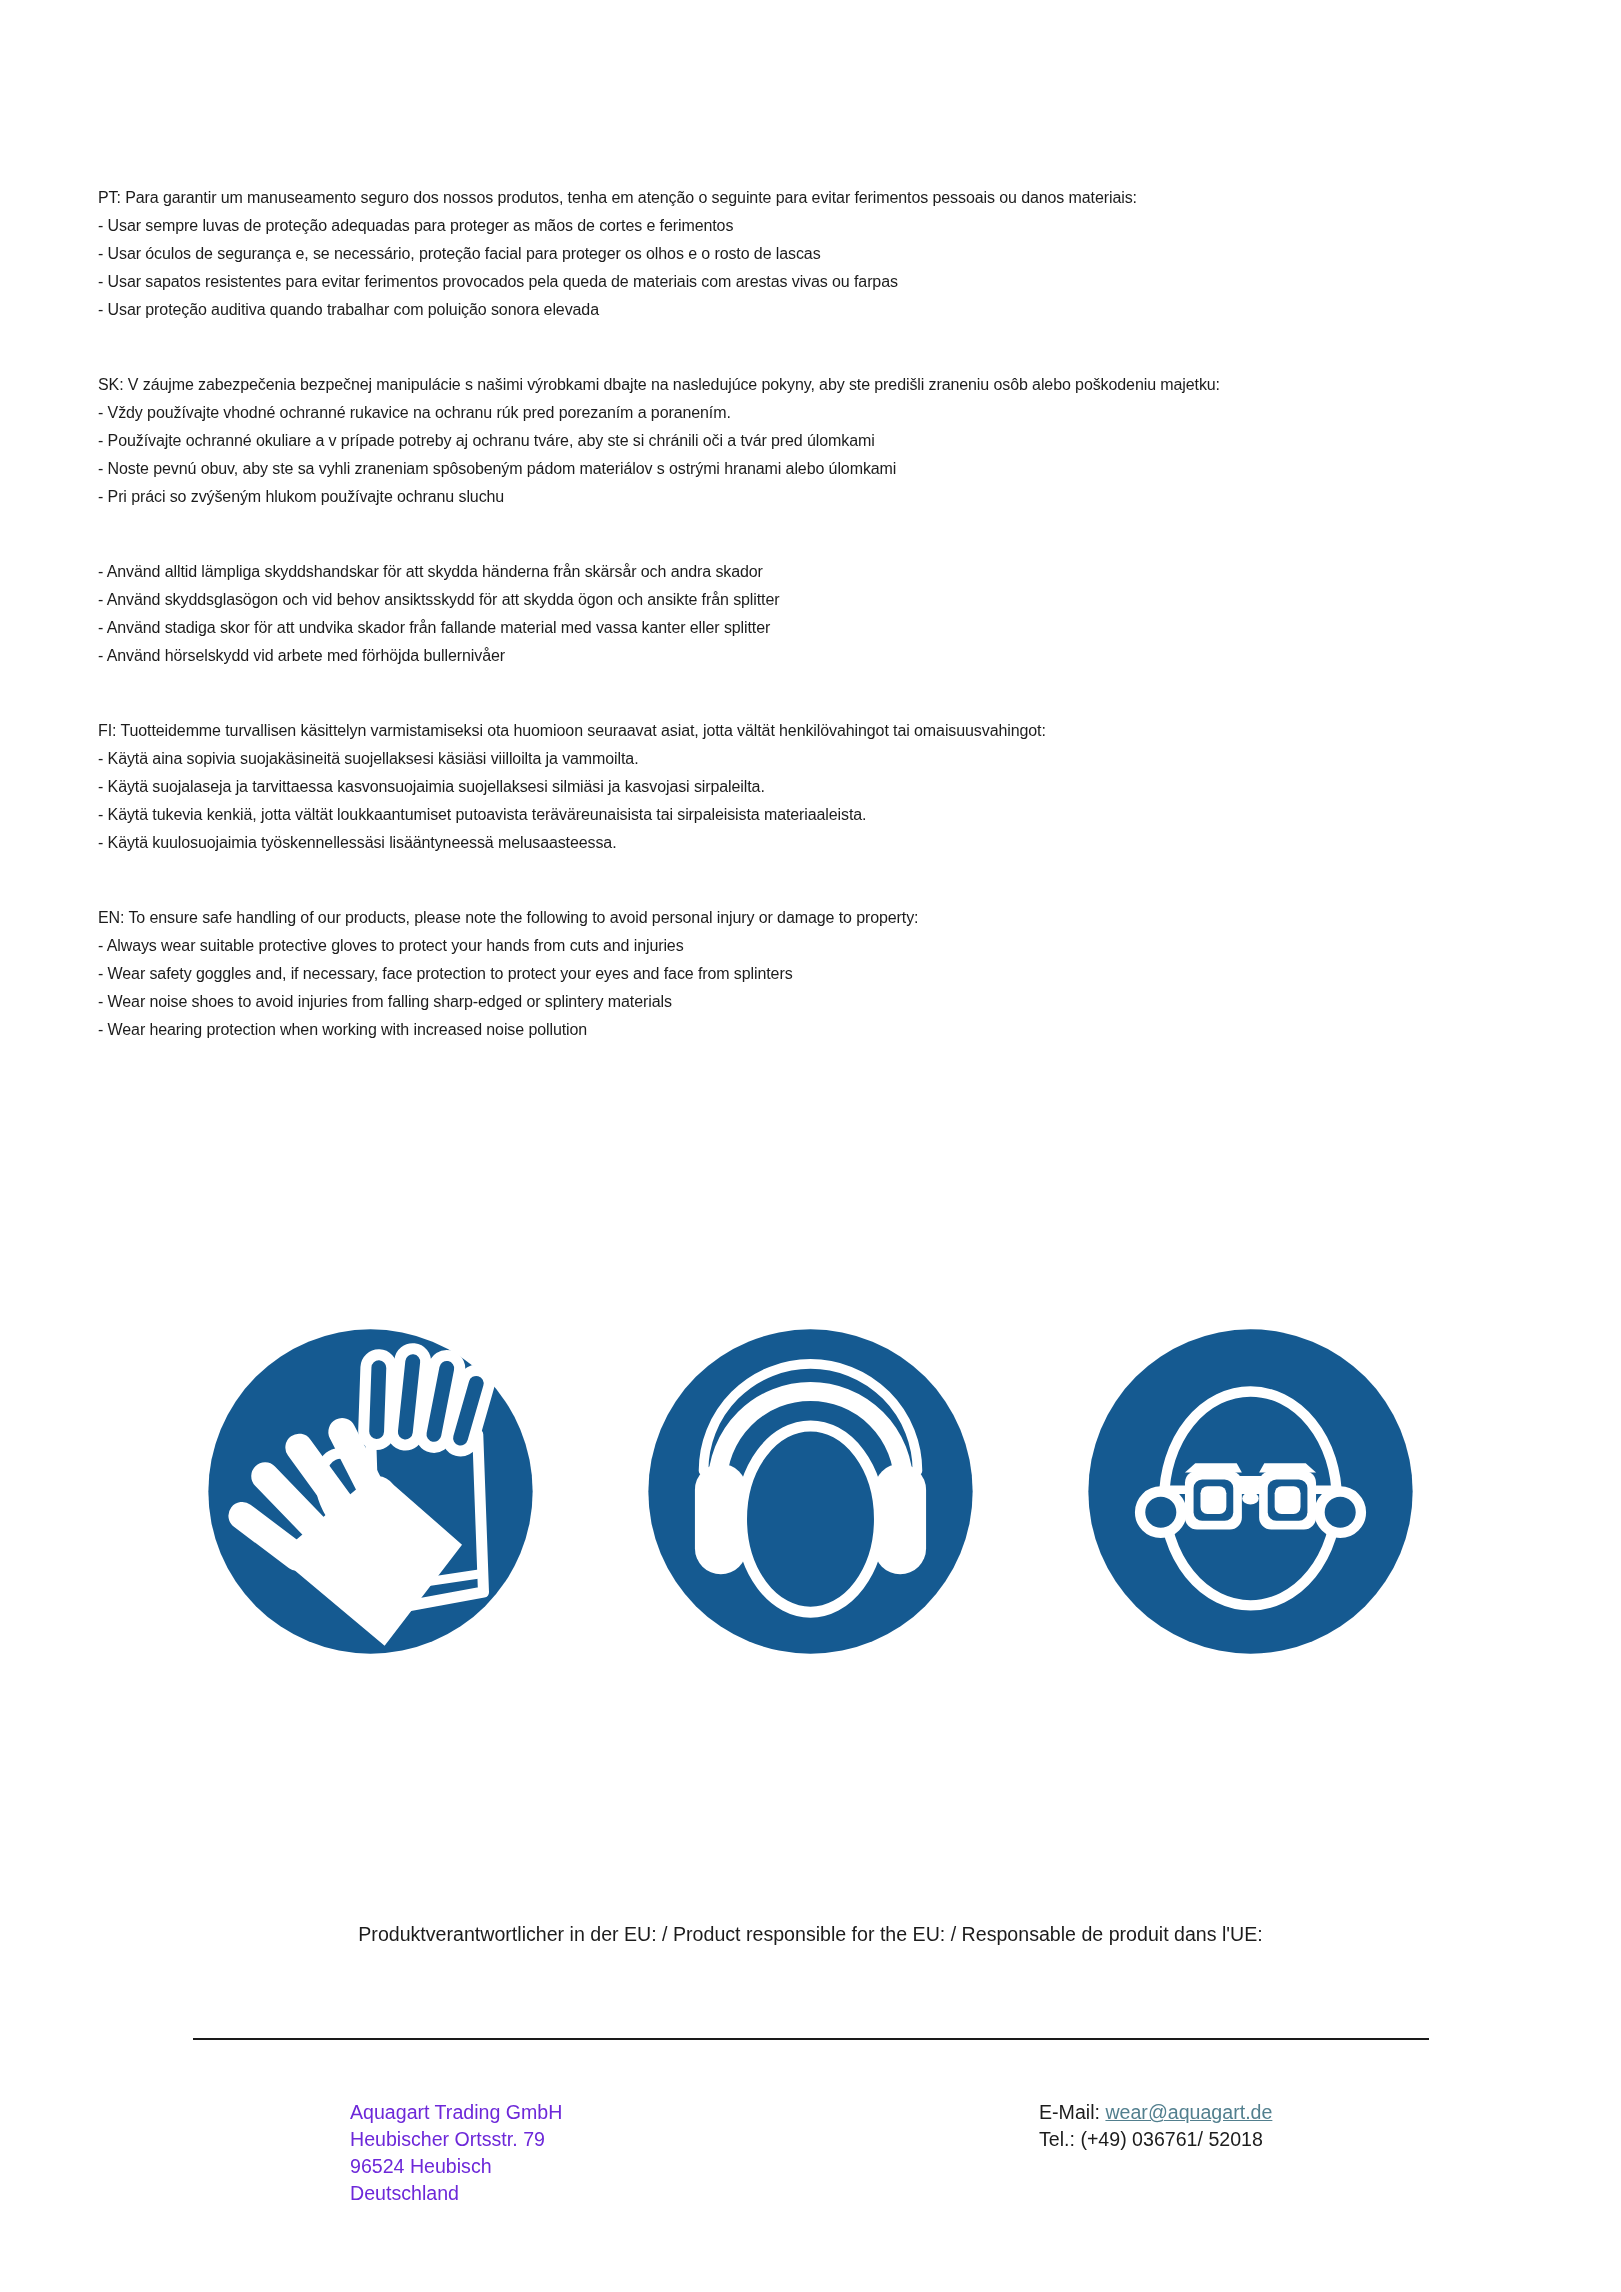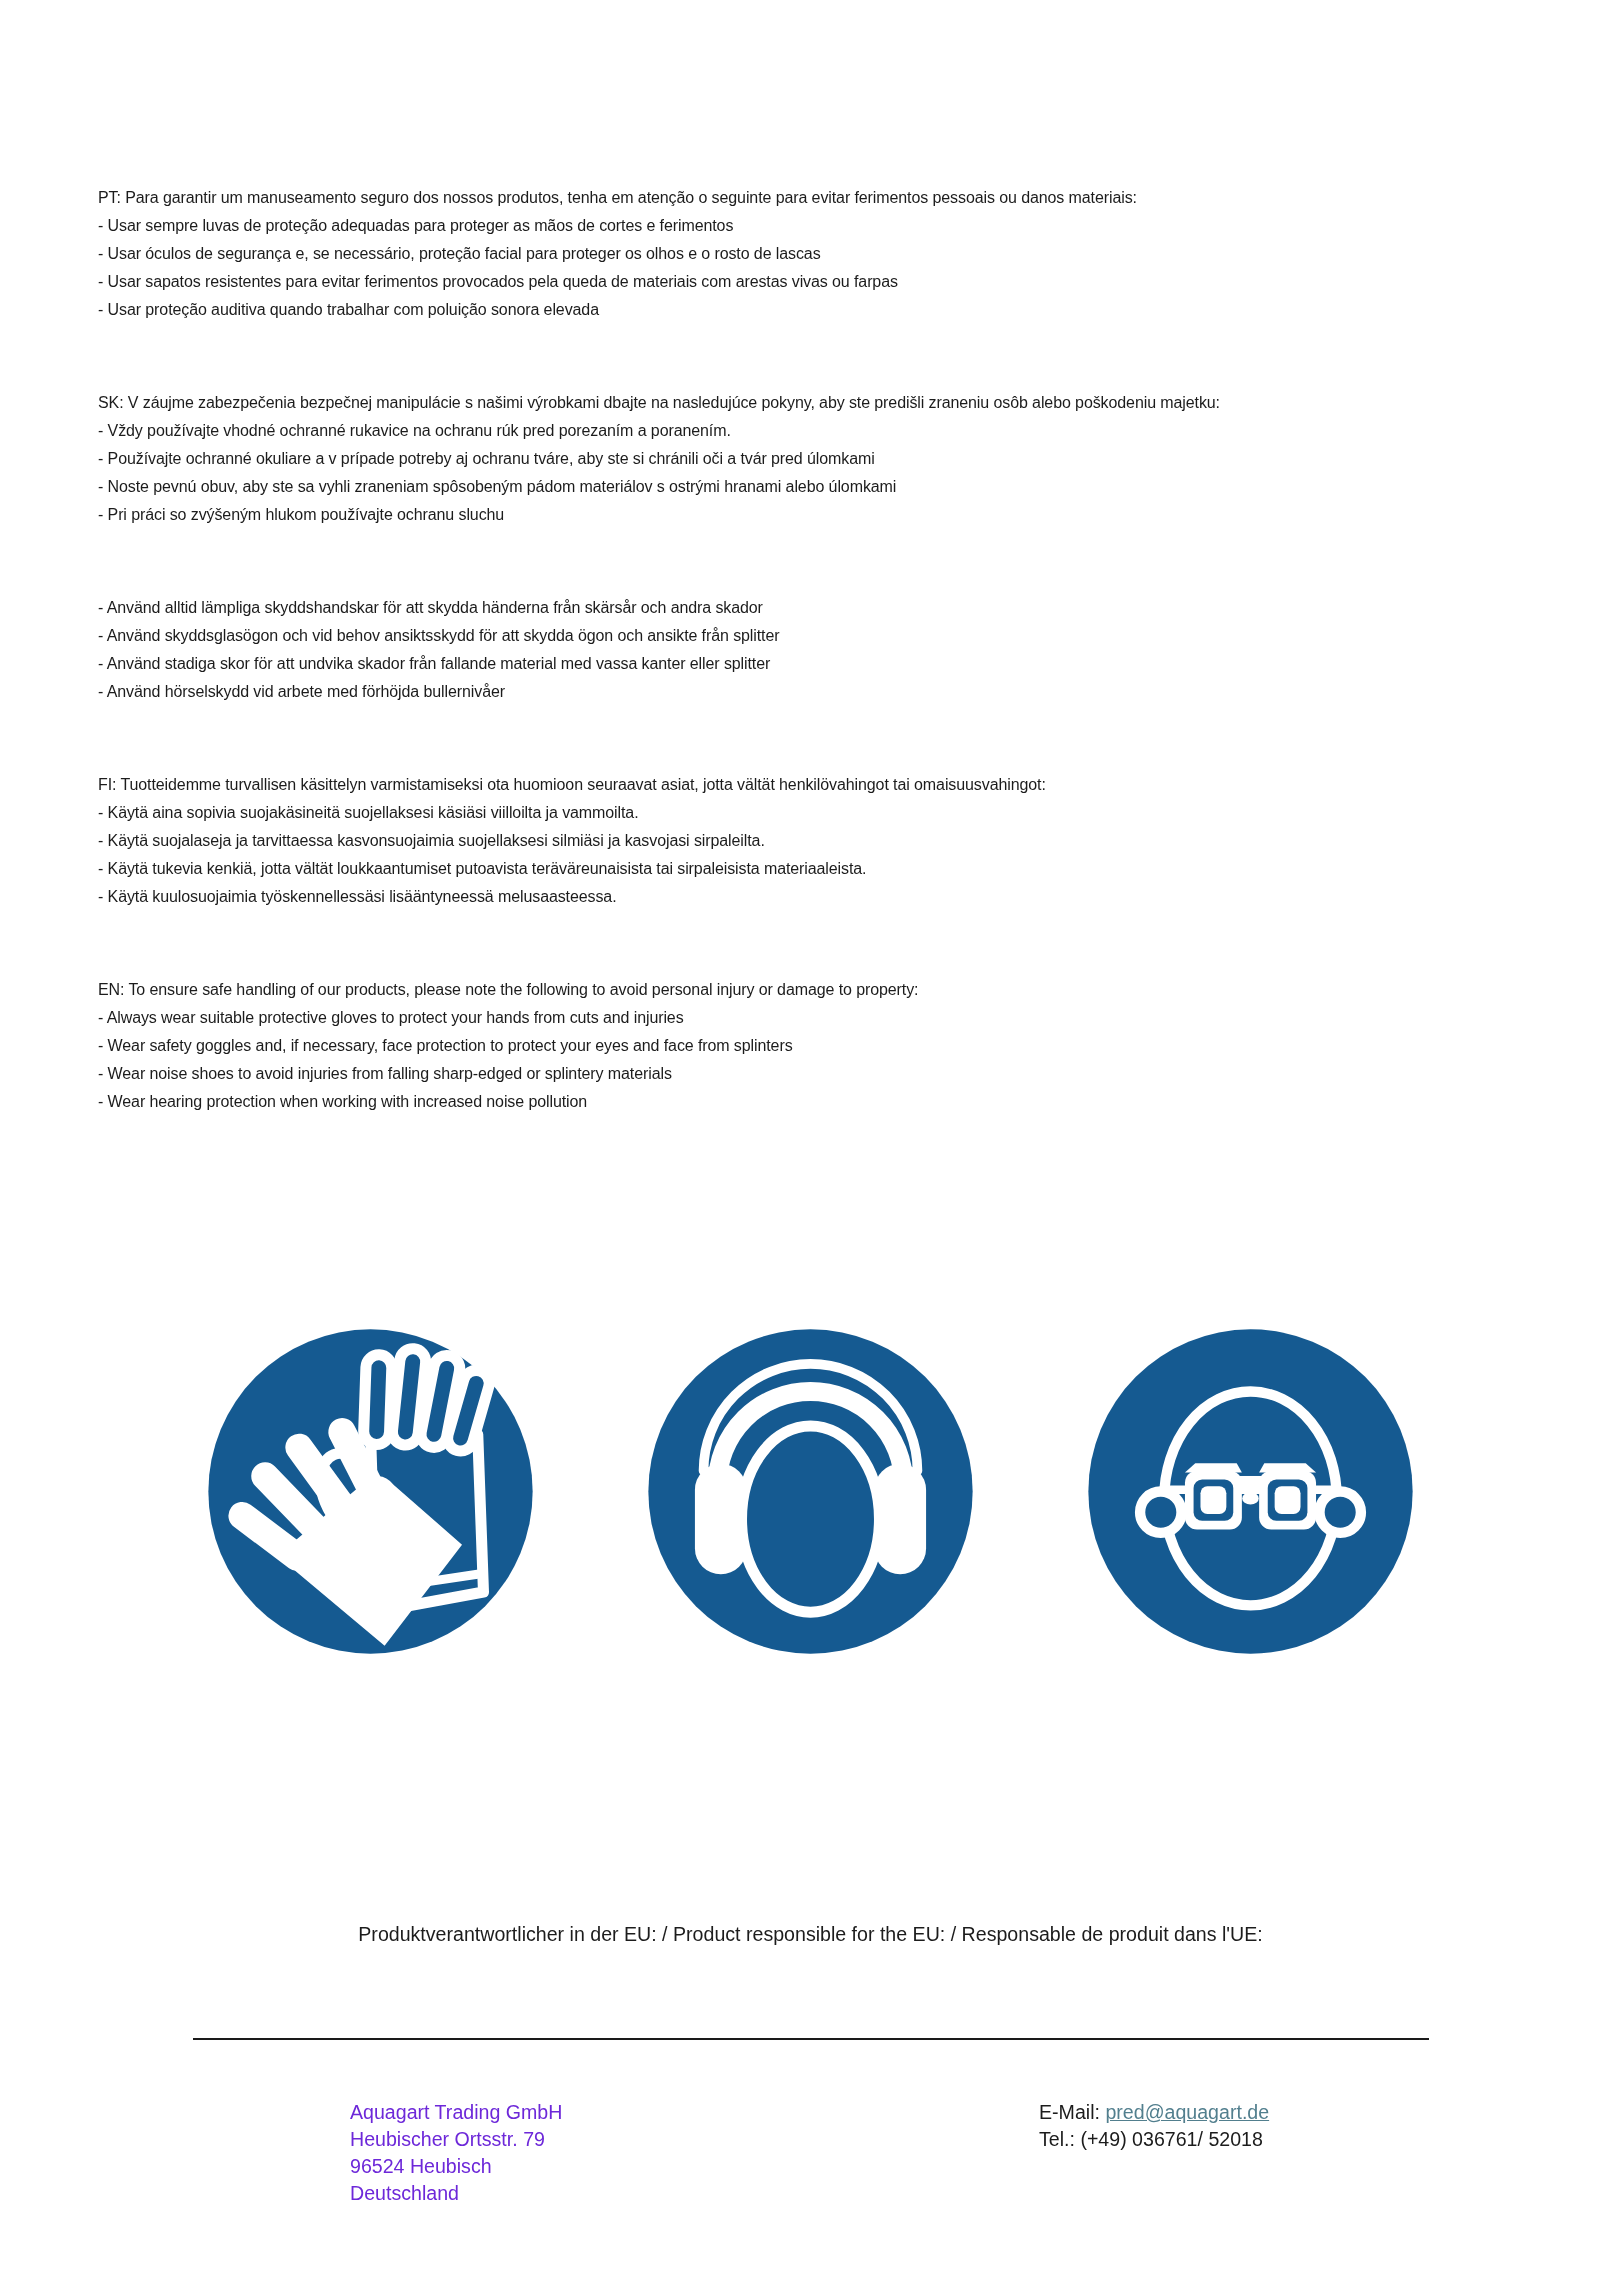--- a/index.html
+++ b/index.html
@@ -20,21 +20,21 @@
   .safety-text {
     position: absolute;
     left: 98px;
     top: 184px;
     width: 1500px;
     font-size: 16px;
     line-height: 28px;
     letter-spacing: -0.1px;
     color: #1c1c1c;
   }
-  .safety-text section + section { margin-top: 65px; }
+  .safety-text section + section { margin-top: 47px; }
   .safety-text p { white-space: normal; }
 
   
   .icons-row {
     position: absolute;
     top: 1319px;
     left: 0;
     width: 100%;
     display: flex;
     justify-content: center;
@@ -188,19 +188,19 @@
     <div class="footer-heading">Produktverantwortlicher in der EU: / Product responsible for the EU: / Responsable de produit dans l'UE:</div>
 
     <div class="footer-address">
       <div>Aquagart Trading GmbH</div>
       <div>Heubischer Ortsstr. 79</div>
       <div>96524 Heubisch</div>
       <div>Deutschland</div>
     </div>
 
     <div class="footer-contact">
-      <div><span>E-Mail: </span><a>pred@aquagart.de</a></div>
+      <div><span>E-Mail: </span><a>wear@aquagart.de</a></div>
       <div>Tel.: (+49) 036761/ 52018</div>
     </div>
   </footer>
 
 </div>
 
 
 </body></html>

